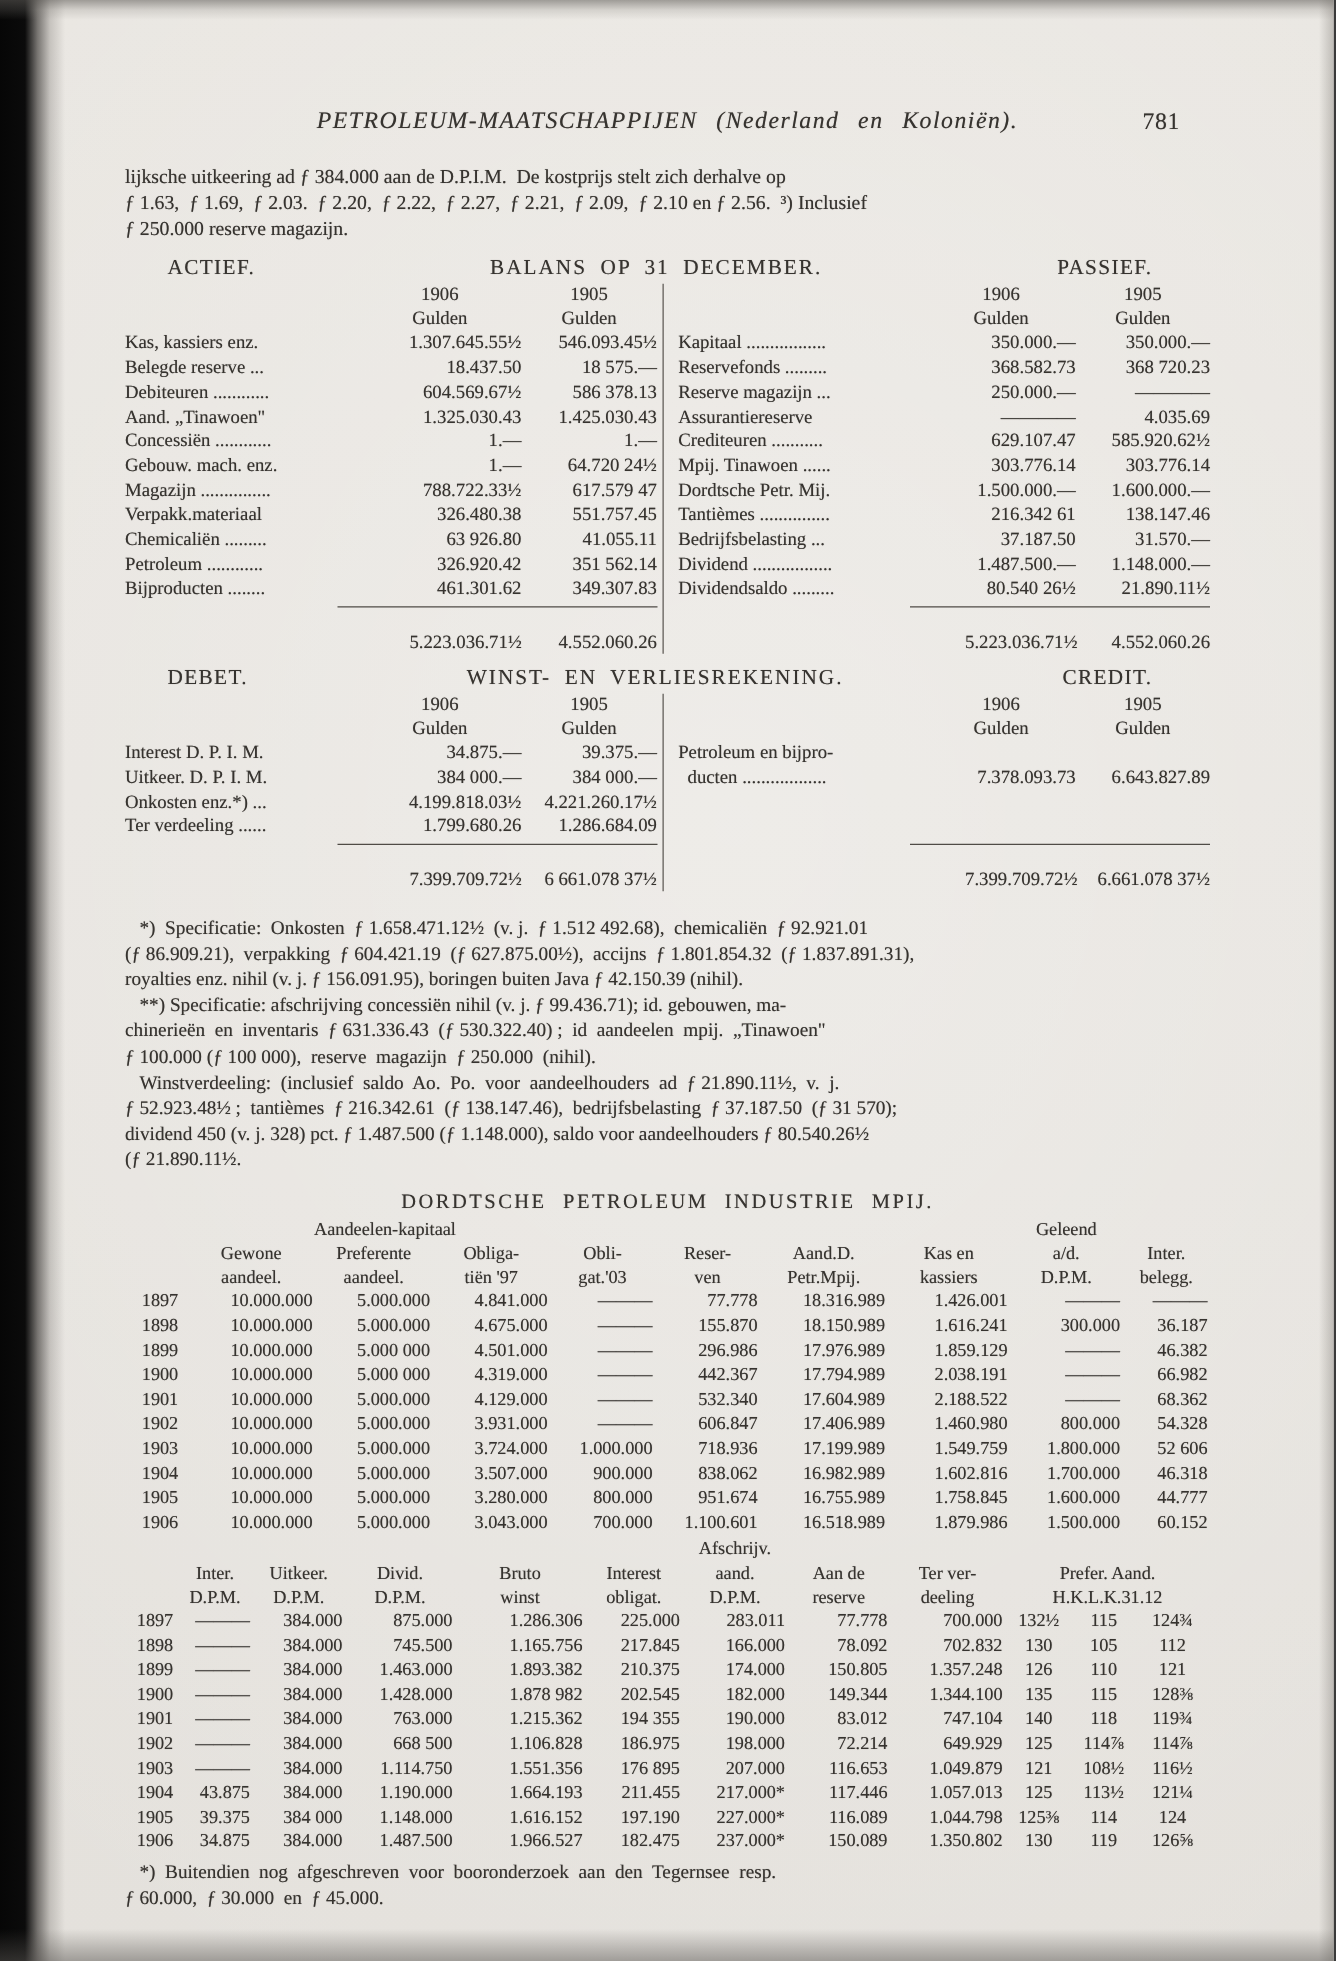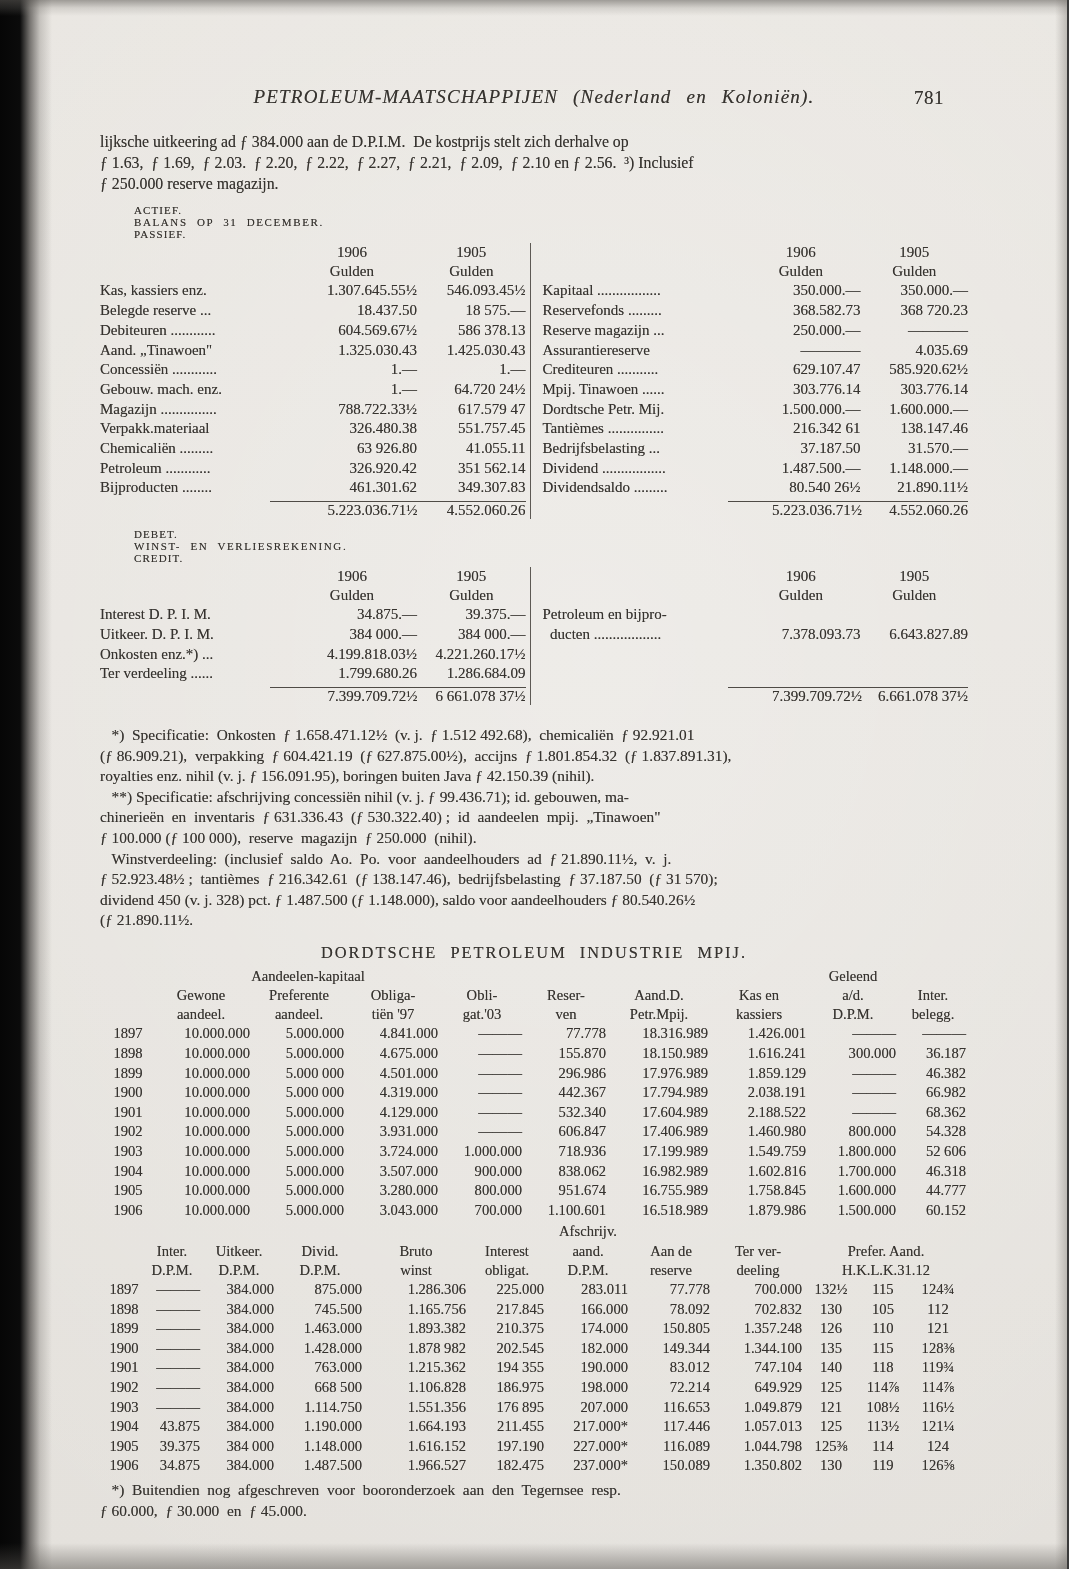--- a/index.html
+++ b/index.html
@@ -18,36 +18,36 @@
   .content{position:absolute;left:100px;top:86px;width:868px;}
 
   .running-head{position:relative;text-align:center;font-style:italic;font-size:19px;
     letter-spacing:1.2px;word-spacing:9px;margin-bottom:24px;}
   .rh-num{position:absolute;right:24px;top:1px;font-style:normal;letter-spacing:.5px;}
 
   .para{font-size:15.8px;line-height:20.8px;white-space:pre-wrap;}
   .intro{margin-bottom:10px;}
 
   .sec-head{display:flex;justify-content:space-between;align-items:baseline;
-    font-size:11px;letter-spacing:1.1px;padding:0 46px 0 34px;margin:4px 0 3px;flex-direction:column;}
+    font-size:17px;letter-spacing:1.1px;padding:0 46px 0 34px;margin:4px 0 3px;}
   .sec-title{letter-spacing:1.6px;word-spacing:5px;}
 
   .two-col{display:flex;align-items:stretch;}
   .half{width:calc(50% - 1px);display:flex;flex-direction:column;}
   .half.left{padding-right:4px;border-right:1px solid #5d5954;}
   .half.right{padding-left:12px;}
 
   table.fin{width:100%;border-collapse:collapse;font-size:15px;table-layout:fixed;}
   .fin th,.fin td{padding:0;line-height:19.7px;text-align:right;font-weight:normal;white-space:pre;overflow:visible;}
   .fin th:first-child,.fin td:first-child{text-align:left;}
   .fin thead th{text-align:center;line-height:19px;}
 
   .tot{margin-top:auto;}
   .tot-rule{height:0;border-top:1.4px solid #4f4b46;margin-left:auto;width:256px;margin-top:3px;}
-  .tot-vals{display:flex;justify-content:flex-end;font-size:15px;margin-top:0;}
+  .tot-vals{display:flex;justify-content:flex-end;font-size:15px;margin-top:20px;}
   .half.left .tv1{width:128px}.half.left .tv2{width:108px}
   .half.right .tv1{width:118px}.half.right .tv2{width:106px}
   .tv1,.tv2{text-align:right;white-space:pre;}
   .half.right .tot-rule{width:240px;}
 
   .fnotes{margin-top:20px;}
   .footnote,.winstpara{font-size:15.4px;line-height:20.6px;white-space:pre-wrap;}
 
   .d-title{text-align:center;font-size:16.4px;letter-spacing:2px;word-spacing:7px;margin:12px 0 4px;}
 

